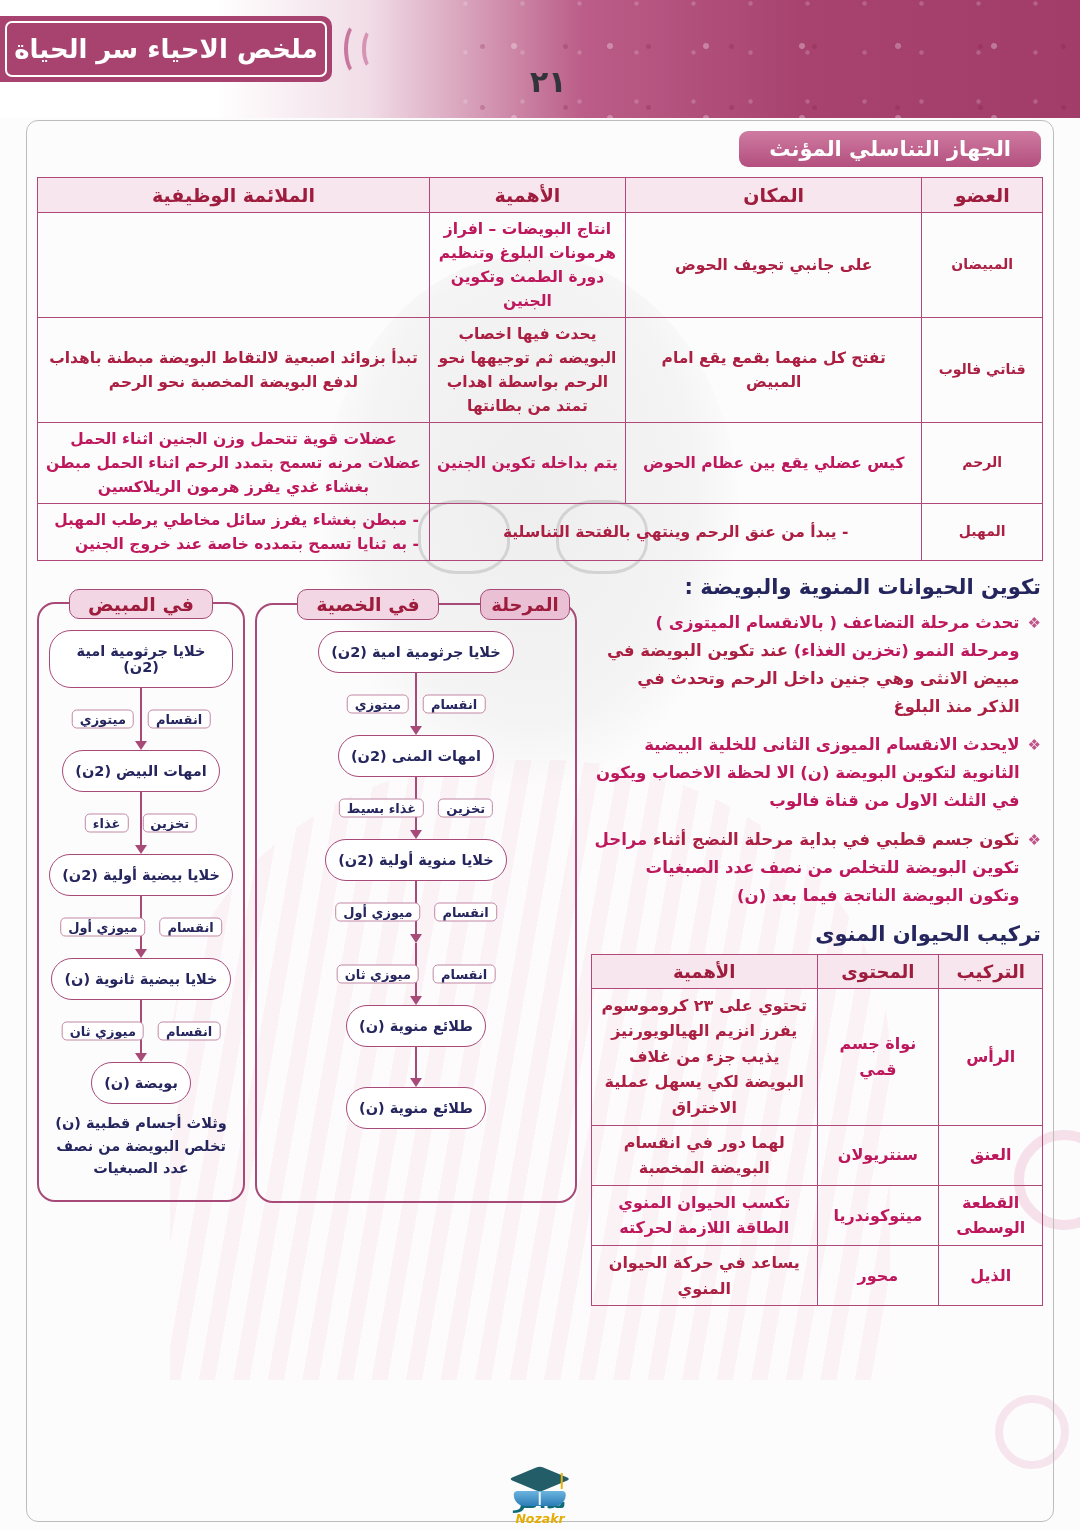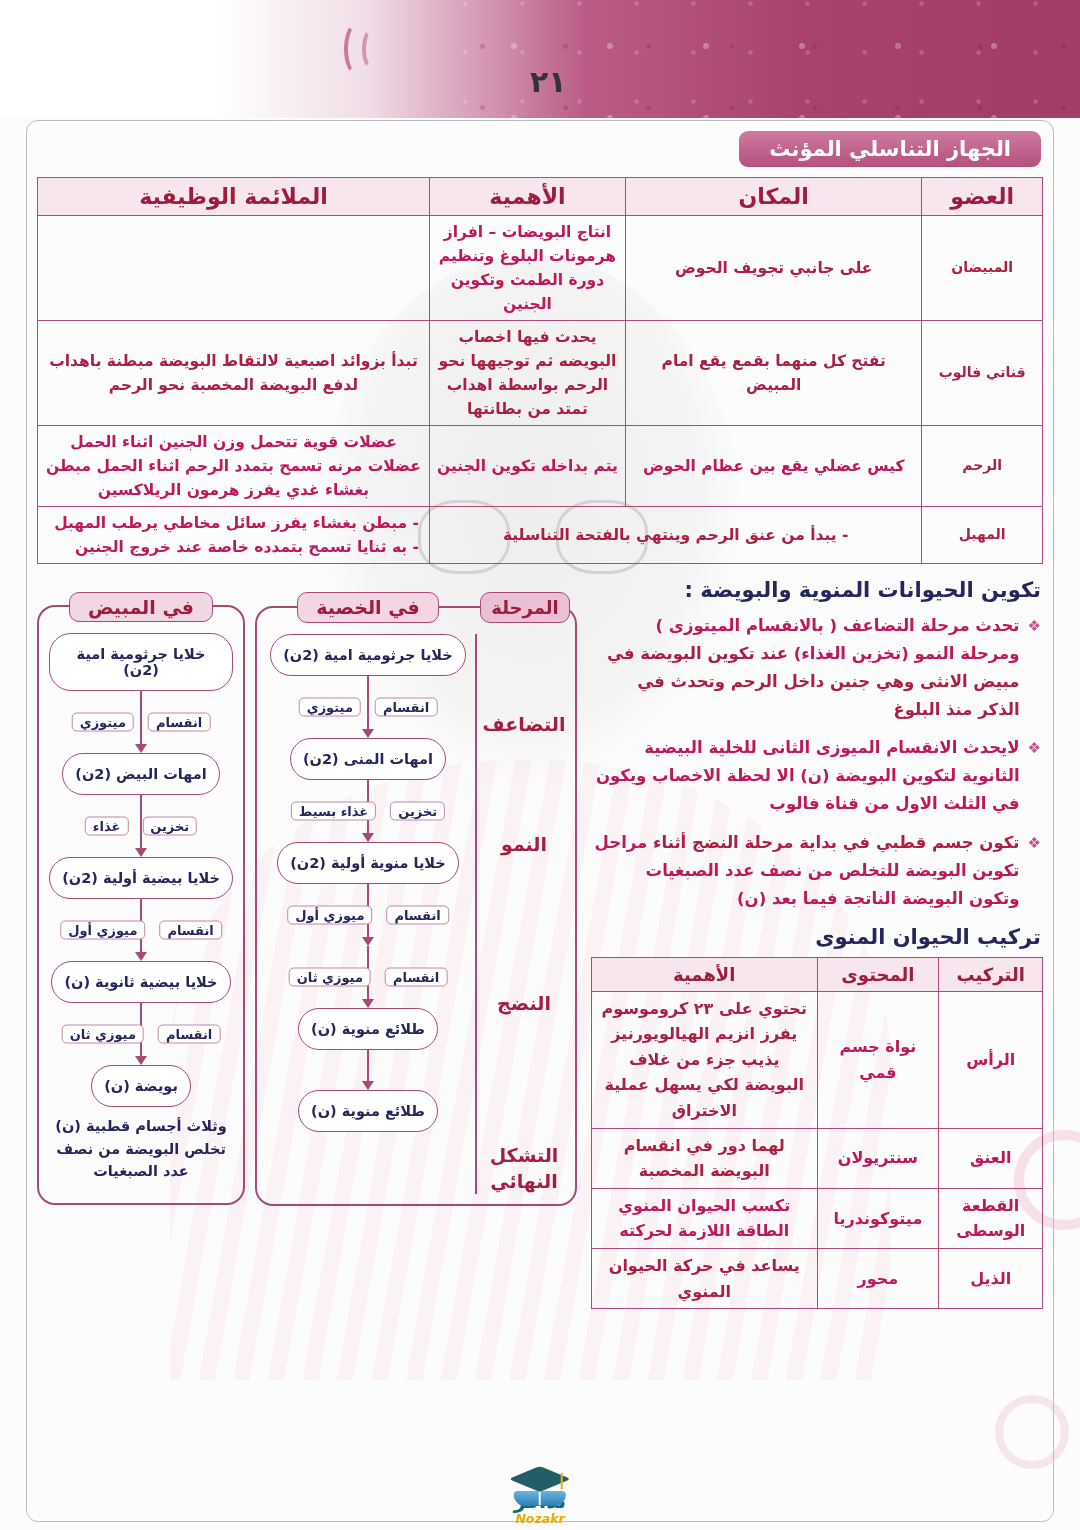--- a/index.html
+++ b/index.html
@@ -43,21 +43,21 @@
   
   .frame{position:absolute;top:120px;left:26px;right:26px;bottom:8px;border:1.6px solid #bcbcbc;
     border-radius:12px;padding:8px 10px 6px;z-index:2;overflow:hidden;}
 
   .sec-badge{width:fit-content;background:linear-gradient(180deg,#cf7ba1,#b34f7e);color:#ffffff;
     font-weight:bold;font-size:21px;padding:6px 30px;border-radius:9px;margin:2px 2px 10px;}
 
   
   .t1{width:100%;border-collapse:collapse;table-layout:fixed;}
   .t1 th,.t1 td{border:1.6px solid #b0487a;padding:4px 6px;text-align:center;vertical-align:middle;font-weight:bold;}
-  .t1 th{background:#f8e6ee;color:#9e1c3d;font-size:22px;padding:6px;}
+  .t1 th{background:#f8e6ee;color:#9e1c3d;font-size:19px;padding:6px;}
   .t1 td{font-size:15.5px;line-height:1.55;}
   .c-organ{width:12%;}.c-loc{width:29.5%;}.c-imp{width:19.5%;}.c-adapt{width:39%;}
   .red{color:#ab1f42;}.navy{color:#be185d;}
   .t1 td.organ{font-size:14px;}
   .adapt-lines div{text-align:right;padding-right:4px;}
 
   
   .mid{display:flex;gap:14px;margin-top:12px;align-items:flex-start;}
   .col-right{flex:0 0 452px;width:452px;}
   .col-left{flex:1;min-width:0;}
@@ -117,20 +117,23 @@
   .book::after{content:"";position:absolute;left:50%;top:1px;bottom:1px;width:2px;background:#eaf4fb;transform:translateX(-50%);}
   .logo-ar{color:#0e6b78;font-weight:bold;font-size:21px;margin-top:-17px;text-shadow:0 0 3px #fff,0 0 3px #fff;}
   .logo-en{color:#e5ac04;font-size:12.5px;font-weight:bold;font-style:italic;margin-top:-2px;}
 </style>
 </head>
 <body>
 
 <div class="page">
 
   <div class="banner">
+    <div class="title-box">
+      <span class="title-text">ملخص الاحياء سر الحياة</span>
+    </div>
     <span class="arc arc1"></span>
     <span class="arc arc2"></span>
     <div class="pagenum">٢١</div>
   </div>
 
   <div class="wm head-wm"></div>
   <div class="wm body-wm"></div>
   <div class="wm glass glass1"></div>
   <div class="wm glass glass2"></div>
   <div class="wm ring ring1"></div>
@@ -249,26 +252,20 @@
           <div class="fwrap-right">
             <div class="pills-row">
               <div class="pill-cell stage-pill-cell">
                 <div class="fpill stage-pill">المرحلة</div>
               </div>
               <div class="pill-cell testis-pill-cell">
                 <div class="fpill">في الخصية</div>
               </div>
             </div>
             <div class="fframe fframe-right">
-              <div class="stage-col">
-                <div class="stage-lbl s1">التضاعف</div>
-                <div class="stage-lbl s2">النمو</div>
-                <div class="stage-lbl s3">النضج</div>
-                <div class="stage-lbl s4">التشكل النهائي</div>
-              </div>
               <div class="fcol">
                 <div class="fnode">خلايا جرثومية امية (2ن)</div>
                 <div class="arrowseg">
                   <span class="aline"></span>
                     <span class="tri"></span>
                   <span class="alabels">
                       <span class="albl">انقسام</span>
                       <span class="albl">ميتوزي</span>
                     </span>
                 </div>

